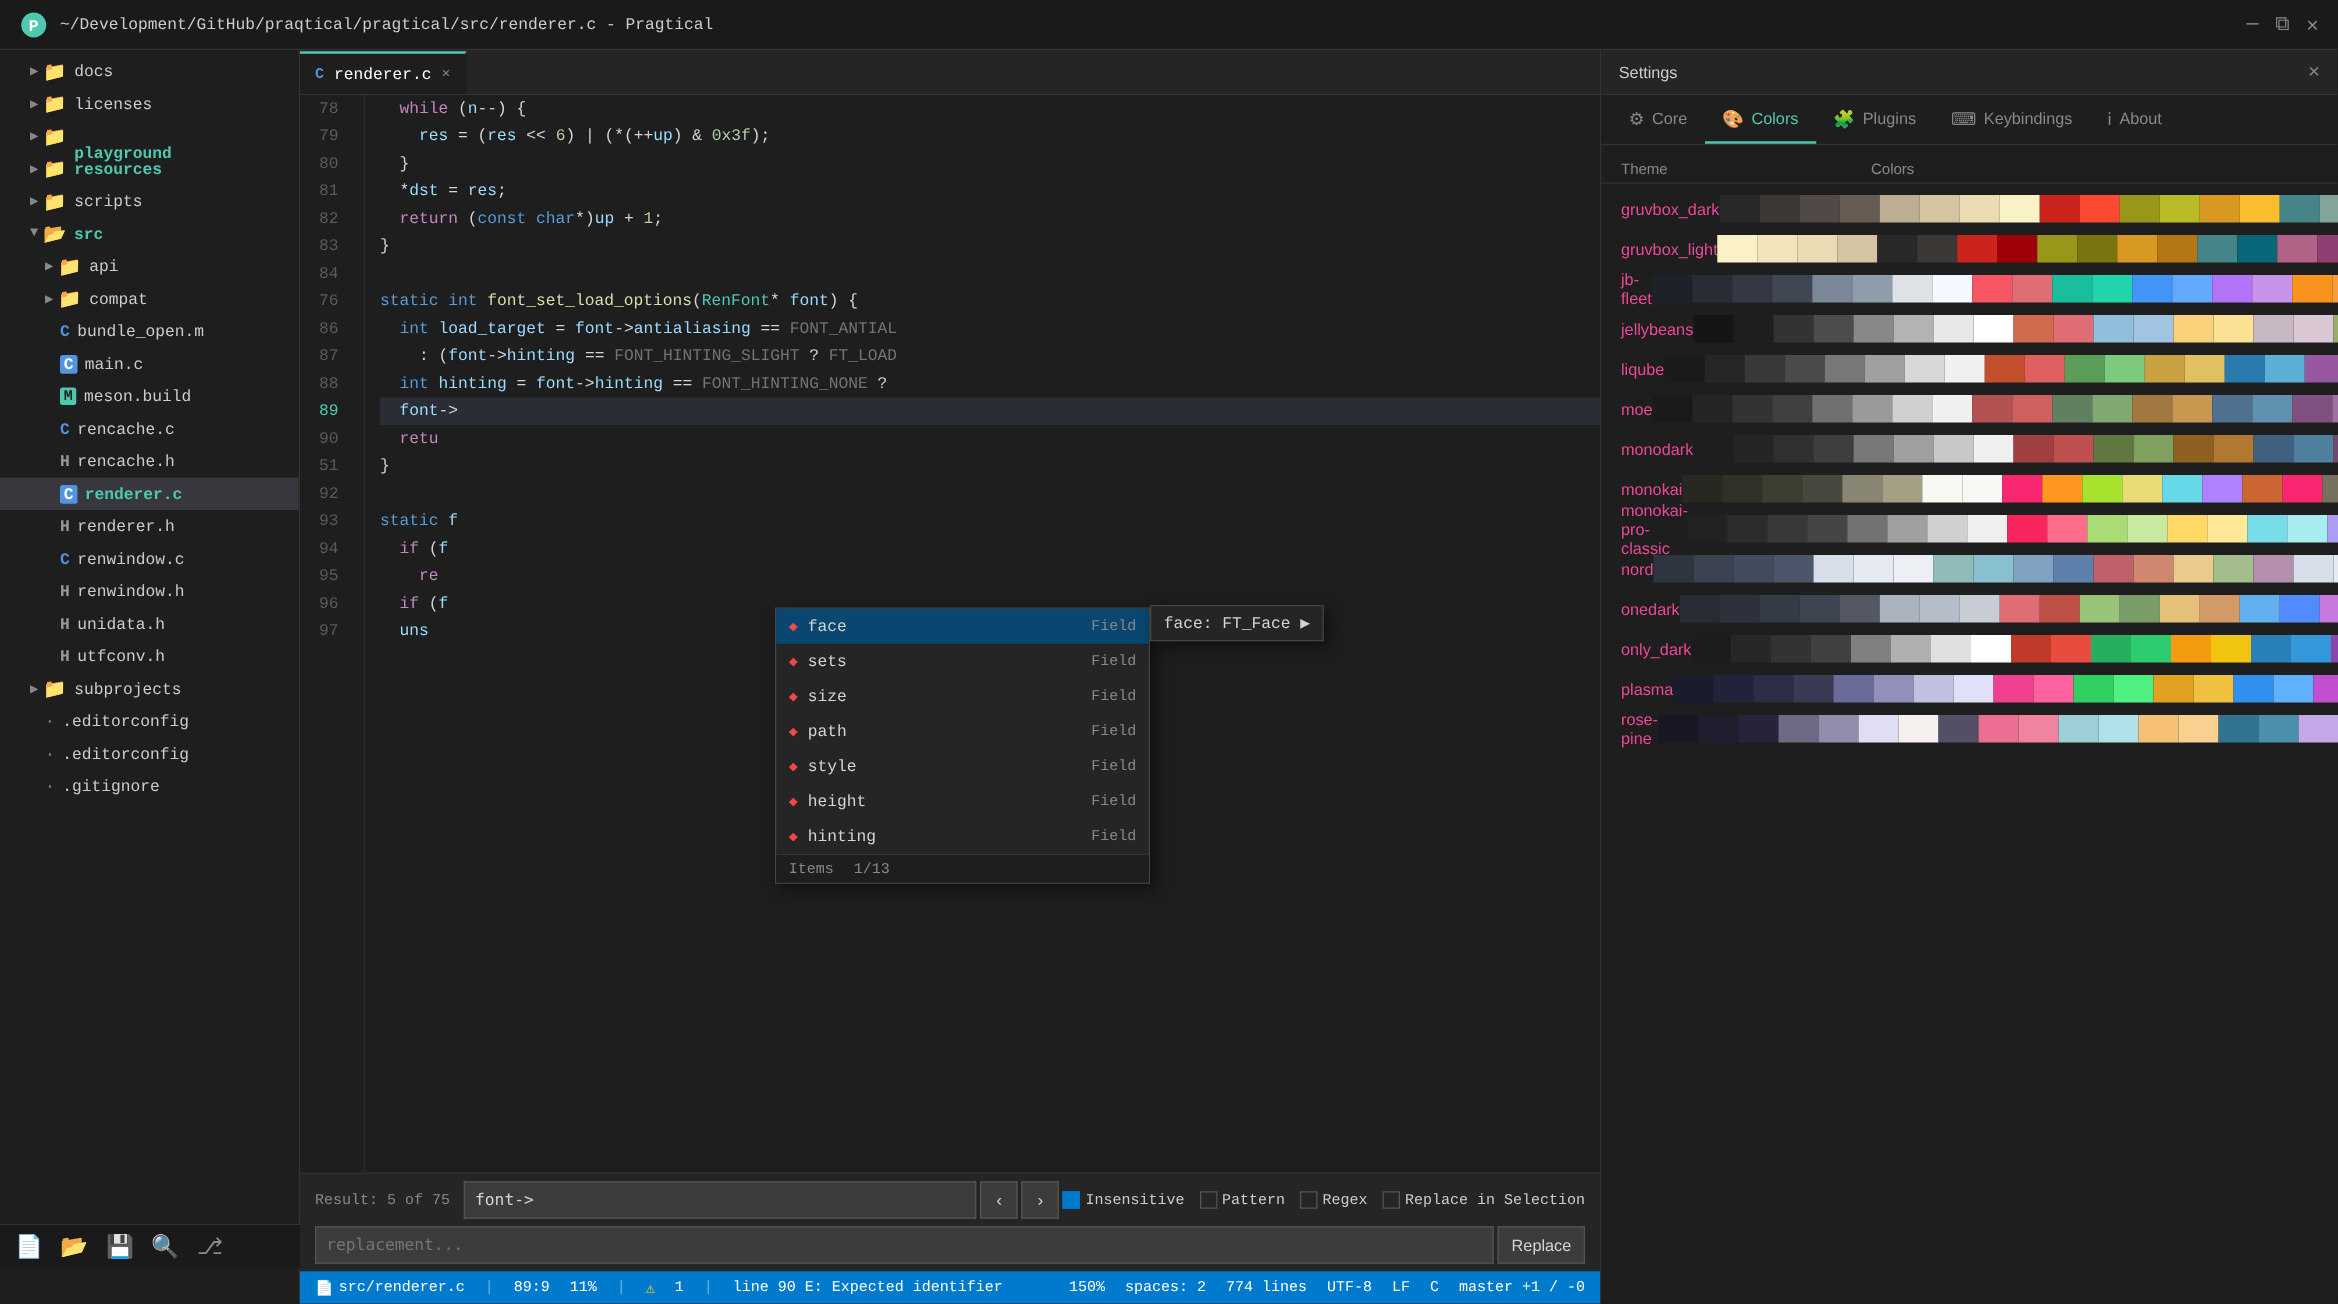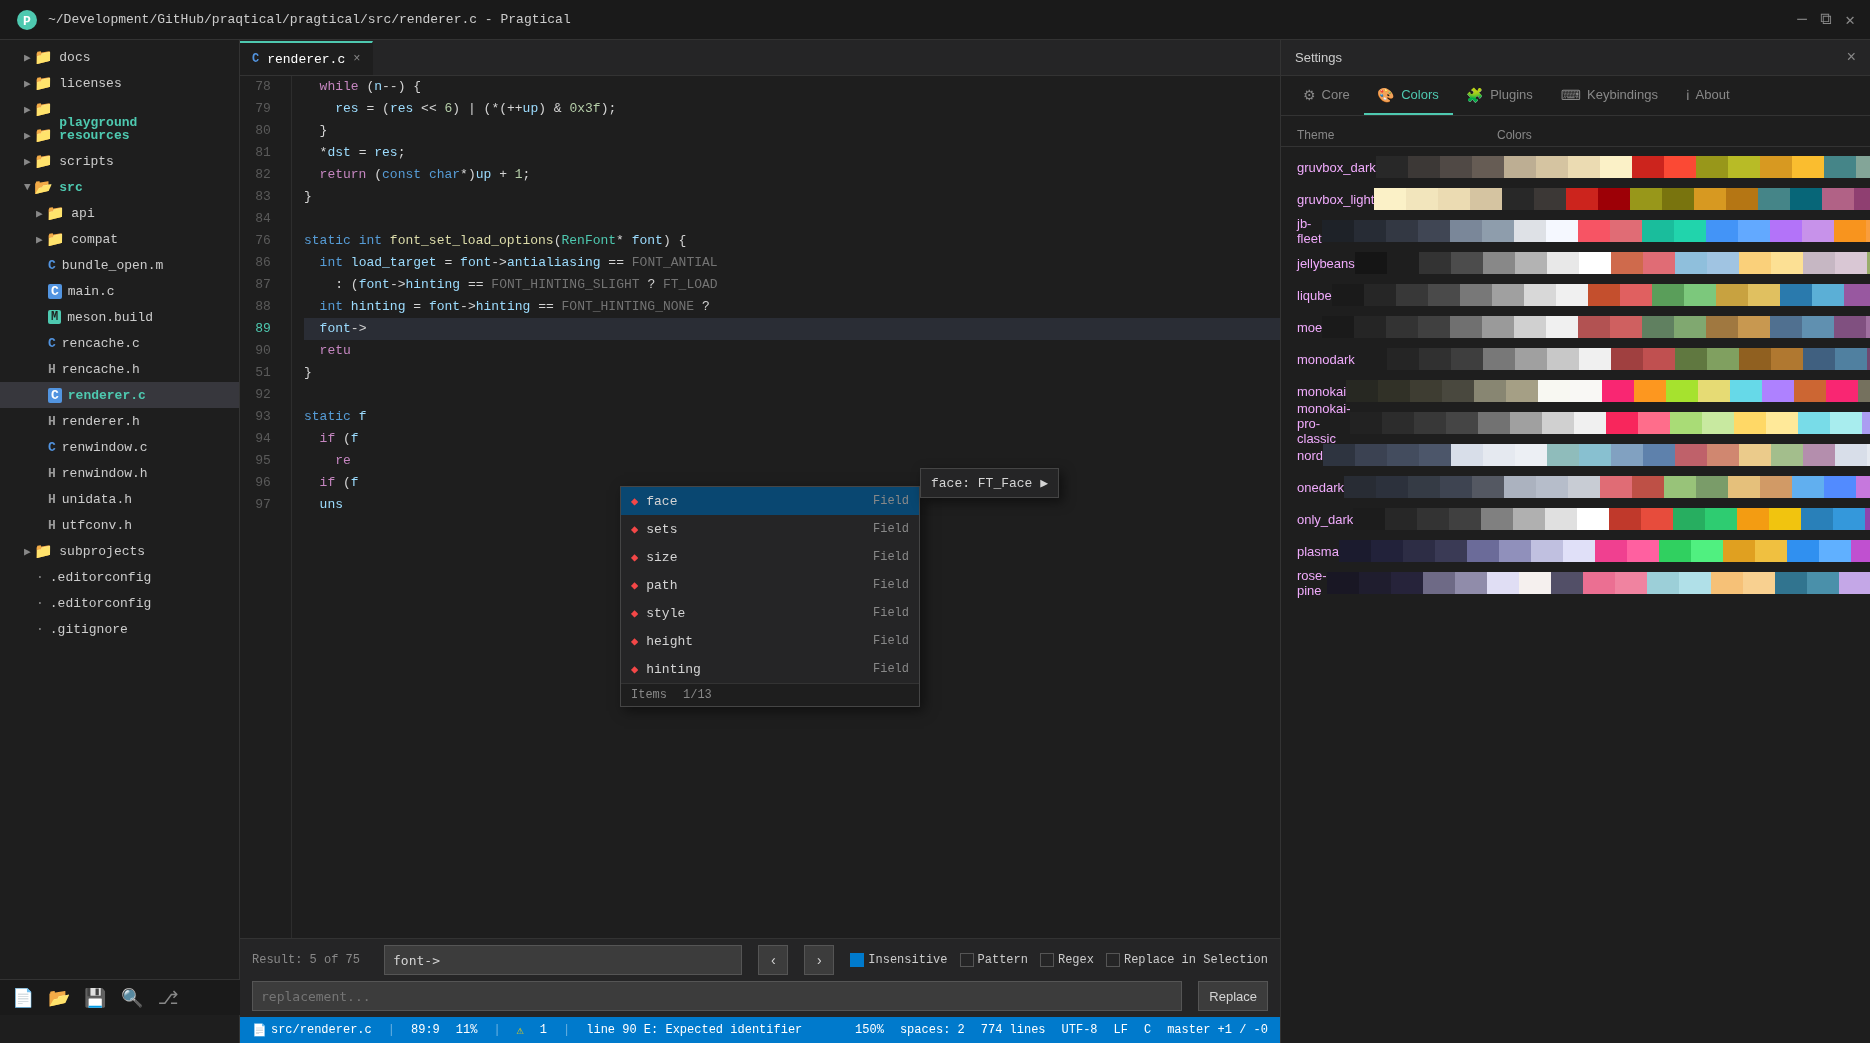--- a/index.html
+++ b/index.html
@@ -187,21 +187,21 @@
       gap: 8px;
     }
     .autocomplete-item:hover, .autocomplete-item.selected { background: #094771; }
     .ac-icon { color: #f44747; font-size: 12px; }
     .ac-label { flex: 1; color: #d4d4d4; }
     .ac-type { color: #888; font-size: 12px; }
 
     
     .ac-tooltip {
       position: absolute;
-      top: 392px;
+      top: 408px;
       left: 680px;
       background: #252526;
       border: 1px solid #454545;
       padding: 6px 10px;
       font-size: 13px;
       color: #d4d4d4;
       white-space: nowrap;
       box-shadow: 4px 4px 12px rgba(0,0,0,0.5);
       z-index: 101;
     }
@@ -228,21 +228,21 @@
       border-top: 1px solid #333;
       padding: 6px 12px;
       display: flex;
       flex-direction: column;
       gap: 6px;
       flex-shrink: 0;
     }
     .find-row {
       display: flex;
       align-items: center;
-      gap: 16px;
+      gap: 3px;
     }
     .find-input {
       flex: 1;
       background: #3c3c3c;
       border: 1px solid #555;
       color: #d4d4d4;
       padding: 4px 8px;
       font-size: 13px;
       font-family: monospace;
       height: 30px;
@@ -373,21 +373,21 @@
 
     .theme-row {
       display: flex;
       align-items: center;
       padding: 3px 16px;
       height: 32px;
       cursor: pointer;
       font-family: sans-serif;
       font-size: 13px;
     }
-    .theme-name { width: 200px; color: #f0abfc; }
+    .theme-name { width: 200px; color: #ec4899; }
     .theme-swatches {
       display: flex;
       gap: 0;
       flex: 1;
     }
     .swatch {
       width: 32px;
       height: 22px;
     }
   </style>

